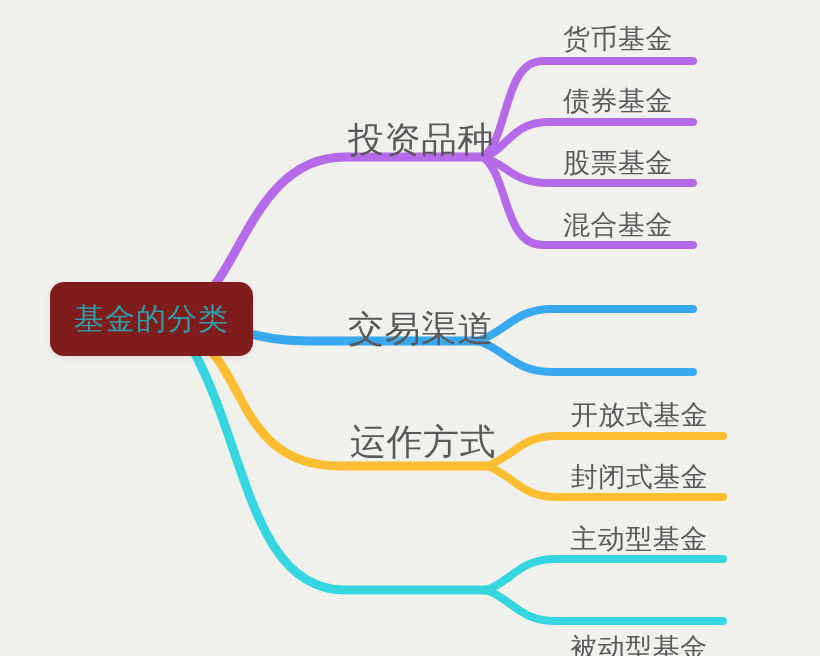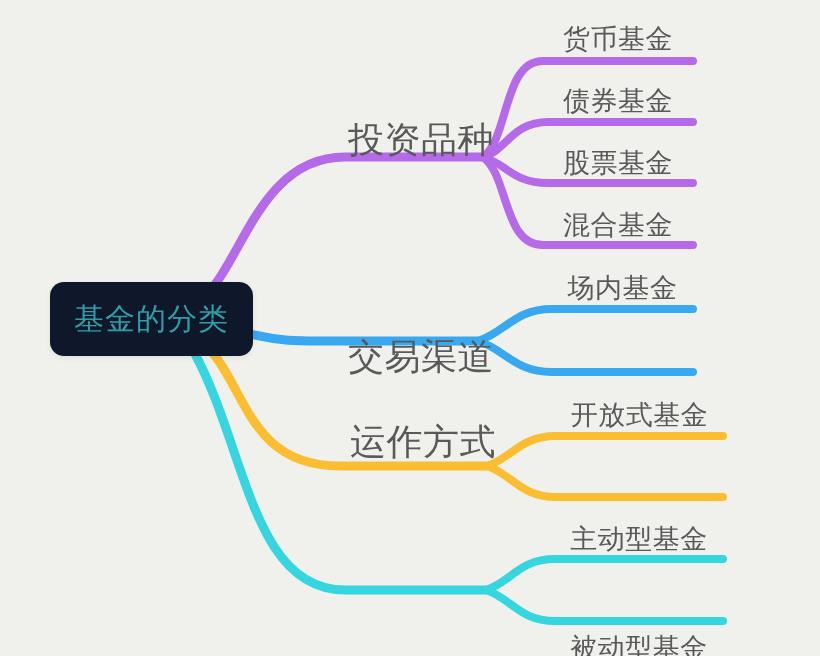--- a/index.html
+++ b/index.html
@@ -23,21 +23,21 @@
     fill: none;
     stroke-linecap: round;
     stroke-linejoin: round;
   }
   .root-node {
     position: absolute;
     left: 50px;
     top: 282px;
     width: 203px;
     height: 74px;
-    background: #0f172a;
+    background: #7f1d1d;
     border-radius: 14px;
     box-shadow: 0 2px 6px rgba(0,0,0,0.07);
     display: flex;
     align-items: center;
     justify-content: center;
     font-size: 30px;
     letter-spacing: 1px;
     z-index: 3;
     cursor: pointer;
   }
@@ -84,28 +84,28 @@
     <path d="M 487 466 C 512 458, 520 436, 556 436 L 723 436" stroke-width="8" stroke="#FBBE30"></path>
     <path d="M 487 466 C 512 474, 520 497, 556 497 L 723 497" stroke-width="8" stroke="#FBBE30"></path>
 
     <path d="M 486 590 C 511 582, 519 559, 555 559 L 723 559" stroke-width="8" stroke="#35D6DF"></path>
     <path d="M 486 590 C 511 598, 519 621, 555 621 L 723 621" stroke-width="8" stroke="#35D6DF"></path>
   </svg>
 
   <div class="root-node" style="color:#2E9EA9;">基金的分类</div>
 
   <div class="branch-label" style="left:348px; top:116px;">投资品种</div>
-  <div class="branch-label" style="left:348px; top:305px;margin-top:28px;">交易渠道</div>
+  <div class="branch-label" style="left:348px; top:305px;">交易渠道</div>
   <div class="branch-label" style="left:350px; top:418px;">运作方式</div>
 
   <div class="child-label" style="left:543px; top:83px; width:150px;">债券基金</div>
   <div class="child-label" style="left:543px; top:21px; width:150px;">货币基金</div>
   <div class="child-label" style="left:543px; top:145px; width:150px;">股票基金</div>
   <div class="child-label" style="left:543px; top:207px; width:150px;">混合基金</div>
 
-  <div class="child-label" style="left:552px; top:270px; width:141px;">场内基金</div>
 
   <div class="child-label" style="left:556px; top:397px; width:167px;">开放式基金</div>
+  <div class="child-label" style="left:556px; top:459px; width:167px;">封闭式基金</div>
 
   <div class="child-label" style="left:555px; top:521px; width:168px;">主动型基金</div>
   <div class="child-label" style="left:555px; top:582px; width:168px;margin-top:48px;">被动型基金</div>
 
 </div>
 
 </body></html>

